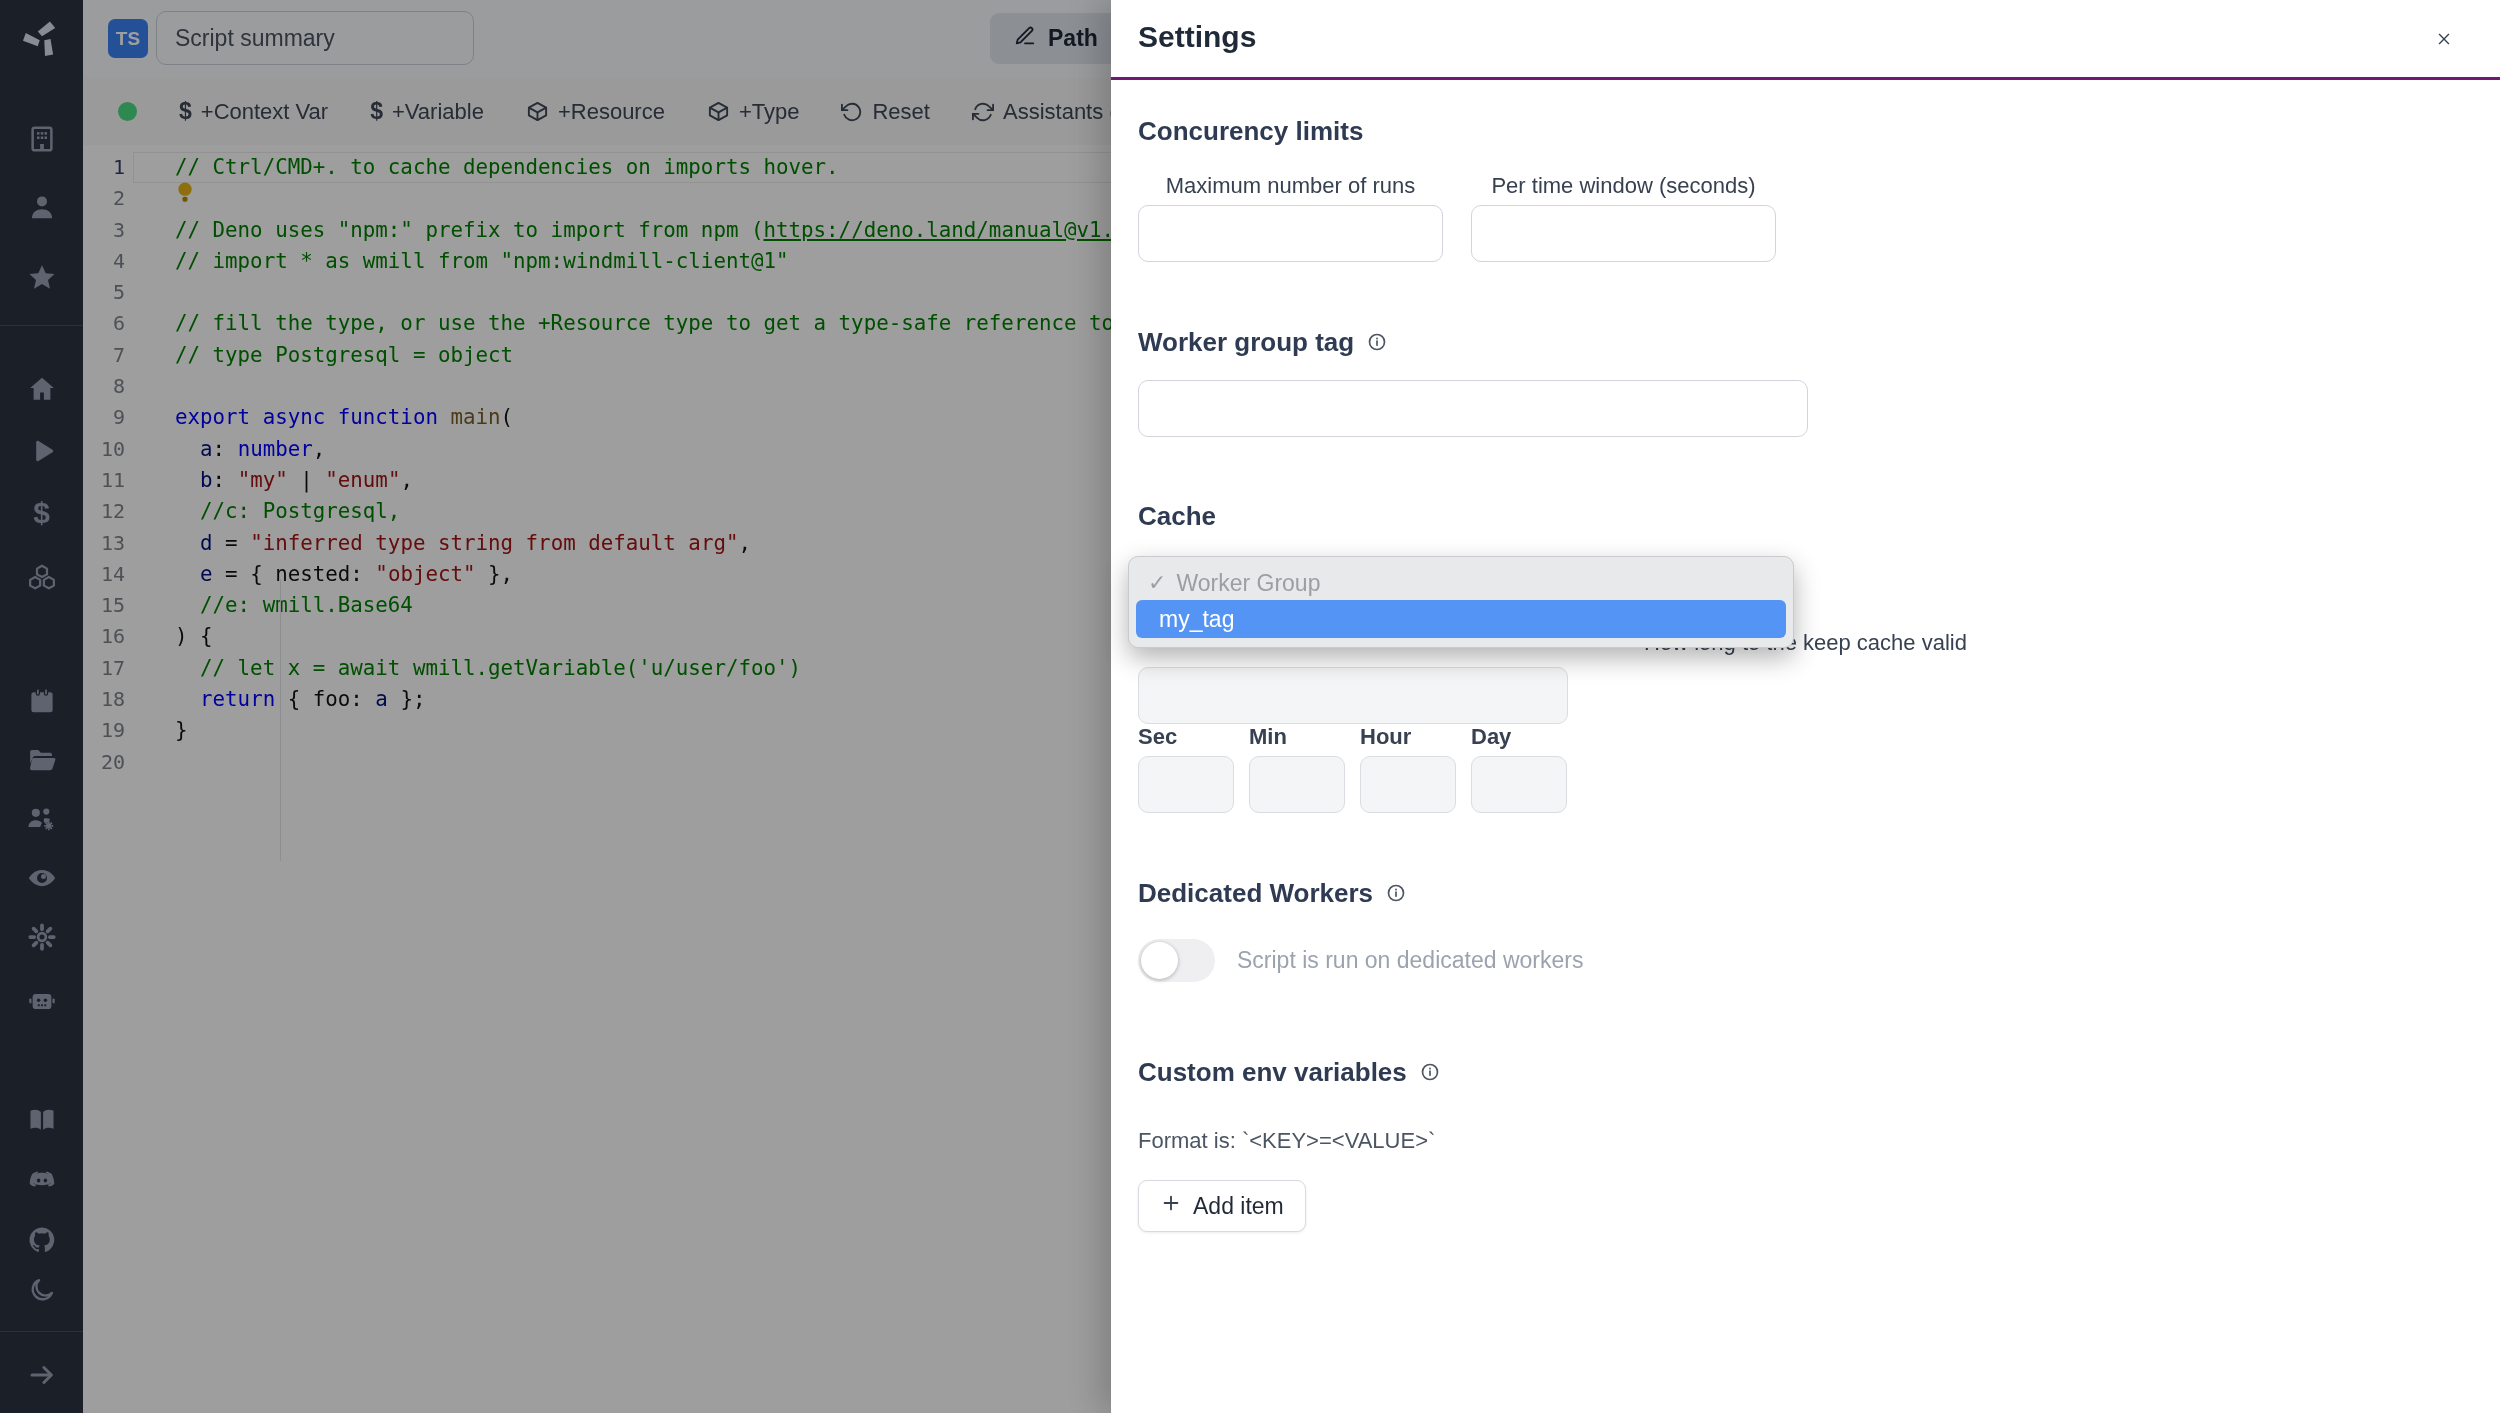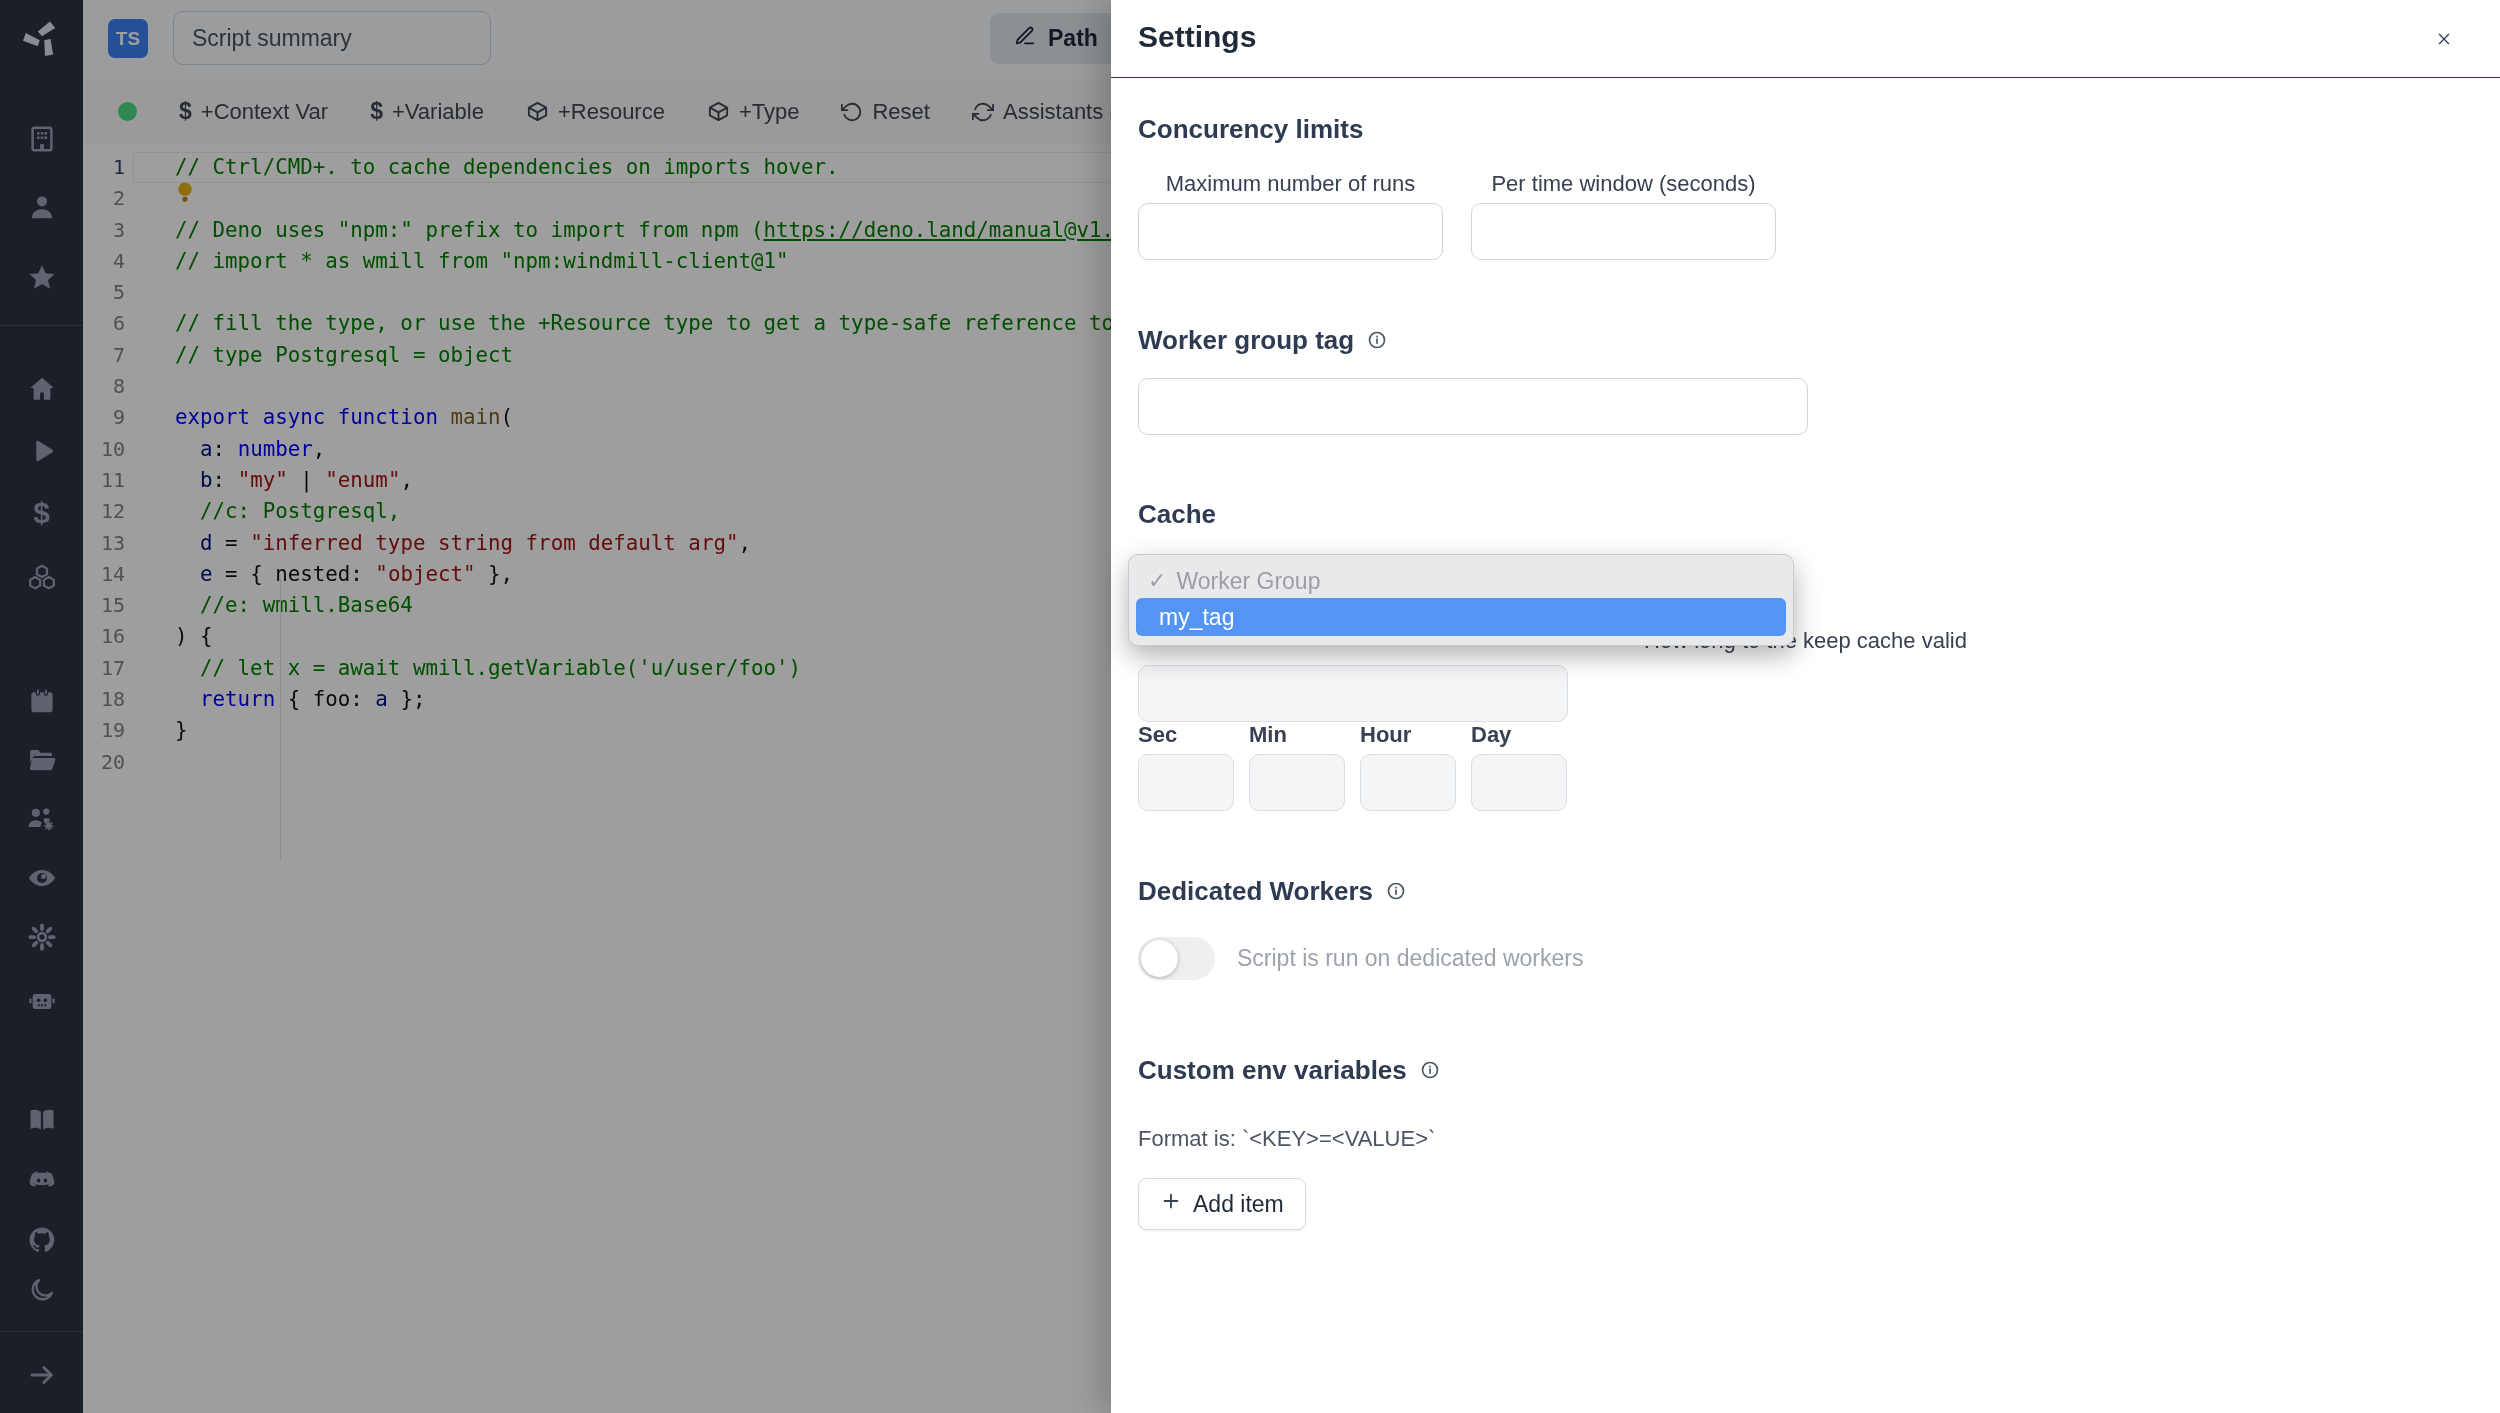--- a/index.html
+++ b/index.html
@@ -12,21 +12,21 @@
   .logo{margin-top:20px;width:38px;height:38px;display:flex;align-items:center;justify-content:center;}
   .side-icons{position:absolute;left:0;top:0;width:83px;}
   .sicon{position:absolute;left:0;width:83px;height:40px;display:flex;align-items:center;justify-content:center;color:#98a0b3;}
   .sicon svg{display:block;}
   .sdivider{position:absolute;left:0;width:83px;height:1px;background:rgba(255,255,255,.14);}
   .dollar-glyph{font-size:30px;font-weight:700;color:#98a0b3;line-height:1;}
 
   .topbar{position:absolute;left:83px;top:0;right:0;height:78px;background:#fbfcfd;border-bottom:1px solid #e5e7eb;}
   .lang-badge{position:absolute;left:25px;top:19px;width:40px;height:39px;background:#3b82f6;border-radius:7px;
               color:#fff;font-weight:700;font-size:19px;display:flex;align-items:center;justify-content:center;}
-  .summary-input{position:absolute;left:90px;top:11px;width:318px;height:54px;box-sizing:border-box;
+  .summary-input{position:absolute;left:73px;top:11px;width:318px;height:54px;box-sizing:border-box;
                  border:1px solid #cbd2da;border-radius:10px;background:transparent;padding:0 18px;
                  font-family:"Liberation Sans",sans-serif;font-size:23px;font-weight:500;color:#374151;outline:none;}
   .summary-input::placeholder{color:#4b5563;opacity:1;}
   .path-btn{position:absolute;left:907px;top:13px;height:51px;padding:0 24px;background:#e2e8f0;border:none;
             border-radius:9px;display:flex;align-items:center;gap:12px;font-size:23px;font-weight:600;color:#1f2937;
             font-family:"Liberation Sans",sans-serif;}
   .toolbar{position:absolute;left:83px;top:78px;right:0;height:67px;background:#f8f9fa;border-bottom:1px solid #e5e7eb;
            display:flex;align-items:center;}
   .status-dot{width:19px;height:19px;border-radius:50%;background:#4ade80;margin-left:35px;flex:none;}
   .tb-item{display:flex;align-items:center;gap:9px;margin-left:42px;font-size:22px;font-weight:500;color:#3f4756;white-space:nowrap;}
@@ -45,21 +45,21 @@
   .tk-i{color:#001080;} .tk-f{color:#795e26;} .tk-p{color:#111111;}
   .bulb{display:inline-block;vertical-align:middle;margin-top:-4px;}
   .indent-guide{position:absolute;left:197px;top:434px;height:282px;width:1px;background:#e3e5e8;}
 
   
   .dim{position:absolute;inset:0;background:rgba(0,0,0,0.38);z-index:5;}
 
   
   .drawer{position:absolute;left:1111px;top:0;width:1389px;height:1413px;background:#ffffff;z-index:10;
           box-shadow:-12px 0 30px rgba(0,0,0,.18);}
-  .dw-header{height:77px;border-bottom:1px solid #701a75;position:relative;}
+  .dw-header{height:77px;border-bottom:3px solid #701a75;position:relative;}
   .dw-title{position:absolute;left:27px;top:20px;font-size:30px;font-weight:700;color:#1f2937;}
   .dw-close{position:absolute;right:42px;top:25px;width:28px;height:28px;border:none;background:transparent;
             display:flex;align-items:center;justify-content:center;cursor:pointer;color:#374151;}
   .dw-tabs{height:66px;border-bottom:1px solid #e5e7eb;display:flex;align-items:stretch;padding-left:27px;gap:56px;}
   .tab{display:flex;align-items:center;gap:9px;font-size:24px;color:#4b5563;border-bottom:3px solid transparent;
        box-sizing:border-box;padding-top:3px;cursor:pointer;}
   .tab.active{color:#1f2937;font-weight:500;border-bottom-color:#3b4558;}
   .dw-body{position:relative;padding:0 27px;}
   .h-sec{font-size:26px;font-weight:600;color:#2f3b52;display:flex;align-items:center;gap:13px;line-height:32px;}
   .info-ic{display:inline-flex;color:#4b5563;}

